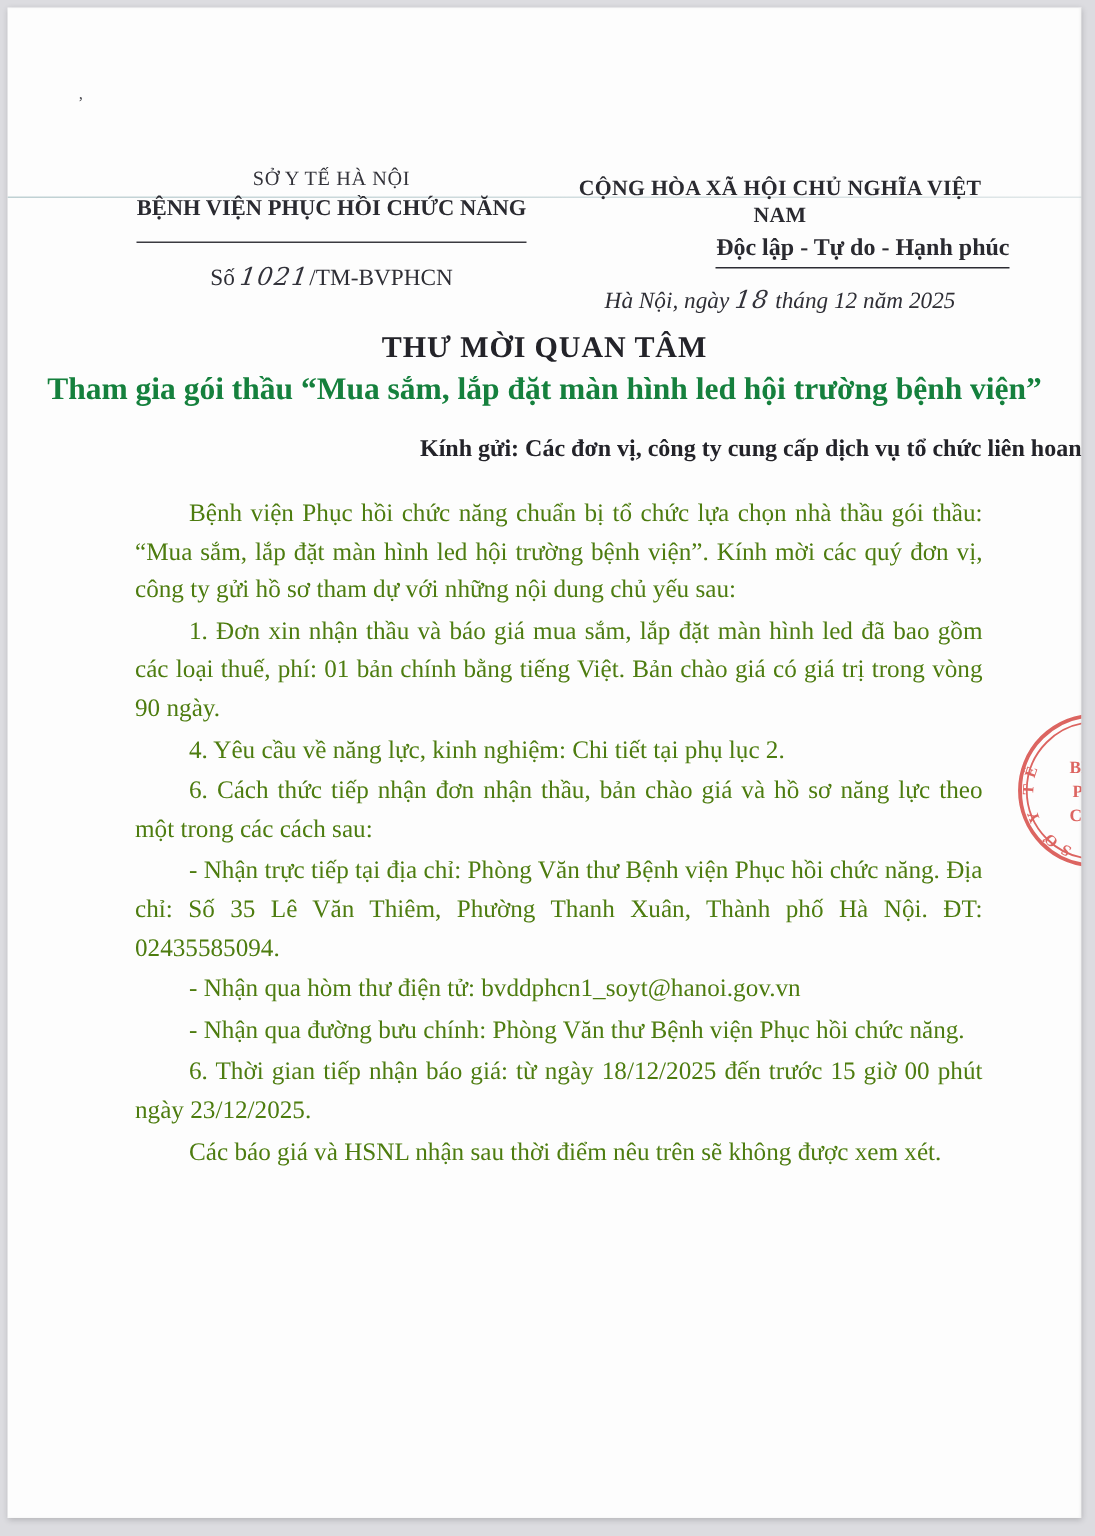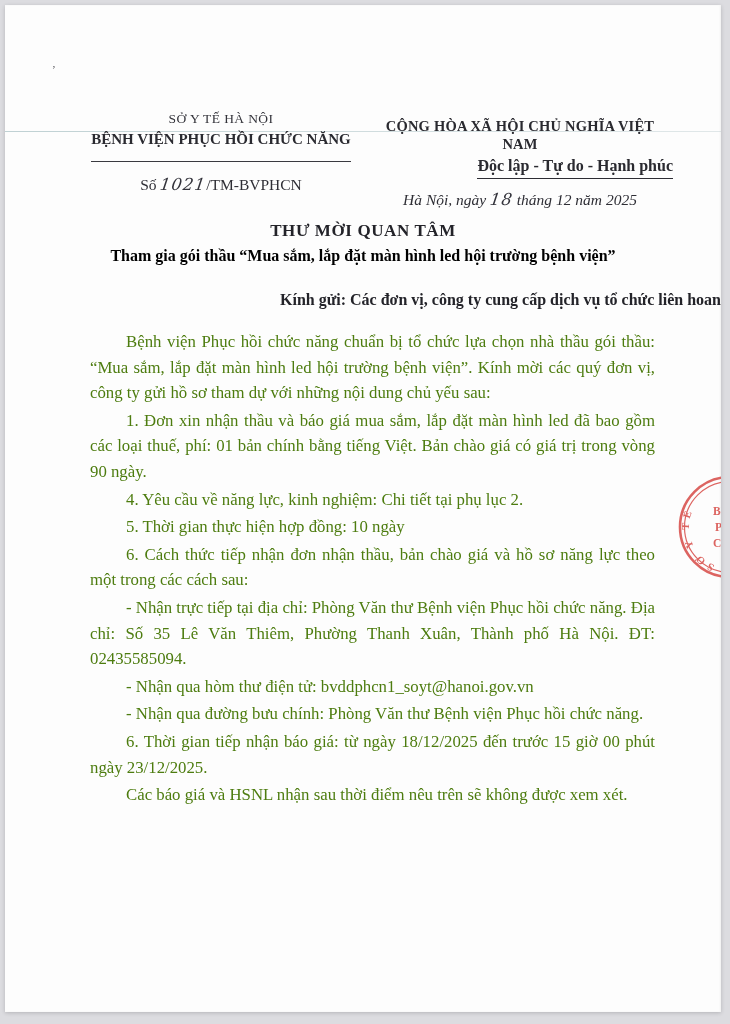--- a/index.html
+++ b/index.html
@@ -38,25 +38,25 @@
   .hdr-right{
     position:absolute;top:112px;left:362px;width:306px;text-align:center;line-height:1.25;
   }
   .hdr-right .nation{font-size:14.5px;font-weight:bold;letter-spacing:.2px;}
   .hdr-right .motto{font-size:16px;font-weight:bold;margin-top:3px;text-align:right;}
   .hdr-right .motto span{border-bottom:1.6px solid #2c2c33;padding-bottom:2px;display:inline-block;}
   .dateline{margin-top:11px;font-size:15.5px;font-style:italic;color:#2e2e35;}
   
   .title{
     position:absolute;top:216px;left:0;width:100%;text-align:center;
-    font-size:17px;font-weight:bold;letter-spacing:.6px;color:#232329;
+    font-size:20px;font-weight:bold;letter-spacing:.6px;color:#232329;
   }
   .subtitle{
     position:absolute;top:242px;left:0;width:100%;text-align:center;
-    font-size:16px;font-weight:bold;color:#000000;
+    font-size:21px;font-weight:bold;color:#15803d;
   }
   .salutation{
     position:absolute;top:286px;left:0;width:100%;text-align:right;
     font-size:16px;font-weight:bold;color:#232329;
   }
   
   .body-text{
     position:absolute;top:324px;left:85px;width:565px;
     font-size:16.8px;line-height:25.6px;text-align:justify;color:#4d7c0f;
   }
@@ -93,21 +93,20 @@
   </div>
 
   <div class="title">THƯ MỜI QUAN TÂM</div>
   <div class="subtitle">Tham gia gói thầu “Mua sắm, lắp đặt màn hình led hội trường bệnh viện”</div>
   <div class="salutation">Kính gửi: Các đơn vị, công ty cung cấp dịch vụ tổ chức liên hoan</div>
 
   <div class="body-text">
     <p>Bệnh viện Phục hồi chức năng chuẩn bị tổ chức lựa chọn nhà thầu gói thầu: “Mua sắm, lắp đặt màn hình led hội trường bệnh viện”. Kính mời các quý đơn vị, công ty gửi hồ sơ tham dự với những nội dung chủ yếu sau:</p>
     <p>1. Đơn xin nhận thầu và báo giá mua sắm, lắp đặt màn hình led đã bao gồm các loại thuế, phí: 01 bản chính bằng tiếng Việt. Bản chào giá có giá trị trong vòng 90 ngày.</p>
     <p>4. Yêu cầu về năng lực, kinh nghiệm: Chi tiết tại phụ lục 2.</p>
-    <p>5. Thời gian thực hiện hợp đồng: 10 ngày</p>
     <p>6. Cách thức tiếp nhận đơn nhận thầu, bản chào giá và hồ sơ năng lực theo một trong các cách sau:</p>
     <p>- Nhận trực tiếp tại địa chỉ: Phòng Văn thư Bệnh viện Phục hồi chức năng. Địa chỉ: Số 35 Lê Văn Thiêm, Phường Thanh Xuân, Thành phố Hà Nội. ĐT: 02435585094.</p>
     <p>- Nhận qua hòm thư điện tử: bvddphcn1_soyt@hanoi.gov.vn</p>
     <p>- Nhận qua đường bưu chính: Phòng Văn thư Bệnh viện Phục hồi chức năng.</p>
     <p>6. Thời gian tiếp nhận báo giá: từ ngày 18/12/2025 đến trước 15 giờ 00 phút ngày 23/12/2025.</p>
     <p>Các báo giá và HSNL nhận sau thời điểm nêu trên sẽ không được xem xét.</p>
   </div>
 
   <div class="stamp">
     <svg width="54" height="124" viewBox="0 0 54 124">

